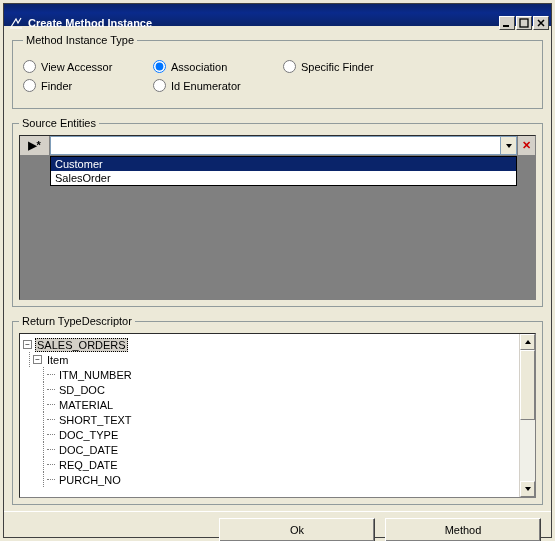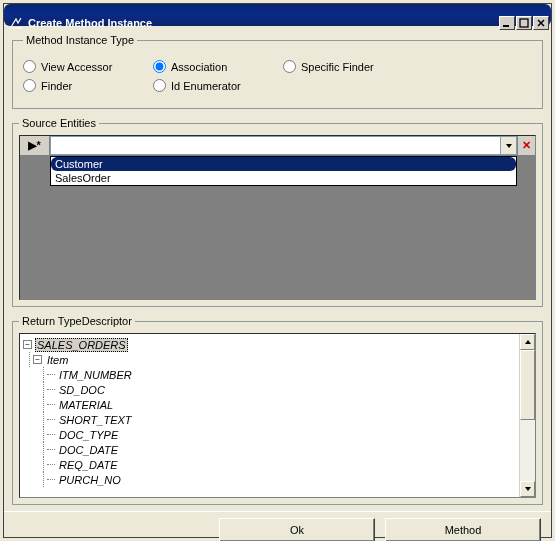--- a/index.html
+++ b/index.html
@@ -18,21 +18,20 @@
   flex-direction: column;
   position: relative;
 }
 .titlebar {
   background: linear-gradient(to bottom, #0a246a, #0a2a8c 40%, #0a246a);
   color: #fff;
   display: flex;
   align-items: center;
   height: 22px;
   padding: 16px 2px 0 4px;
-  border-radius: 6px;
 }
 .titlebar .icon {
   width: 16px; height: 16px;
   margin-right: 4px;
   display: flex; align-items: center; justify-content: center;
   color: #fff;
 }
 .titlebar .title {
   flex: 1;
   font-weight: bold;
@@ -137,21 +136,20 @@
   top:20px;
   right:18px;
   background:#fff;
   border:1px solid #000;
   z-index:10;
 }
 .se-dd-item {
   padding:1px 4px;
   font-size:11px;
   cursor:pointer;
-  border-radius:6px;
 }
 .se-dd-item.selected {
   background:#0a246a;
   color:#fff;
 }
 
 
 .rtd-body {
   background:#fff;
   border:1px inset #808080;
@@ -182,21 +180,20 @@
 .tree .dash {
   display:inline-block;
   border-top:1px dotted #808080;
   width:8px;
   height:1px;
   margin-right:2px;
 }
 .tree .lbl {
   padding:0 2px;
   cursor:pointer;
-  font-style:italic;
 }
 .tree .lbl.sel { background:#d4d0c8; border:1px dotted #000; padding:0 1px;}
 .scrollbar-v {
   position:absolute;
   right:0; top:0; bottom:0;
   width:16px;
   background:#ece9d8;
   border-left:1px solid #d4d0c8;
   display:flex;
   flex-direction:column;

